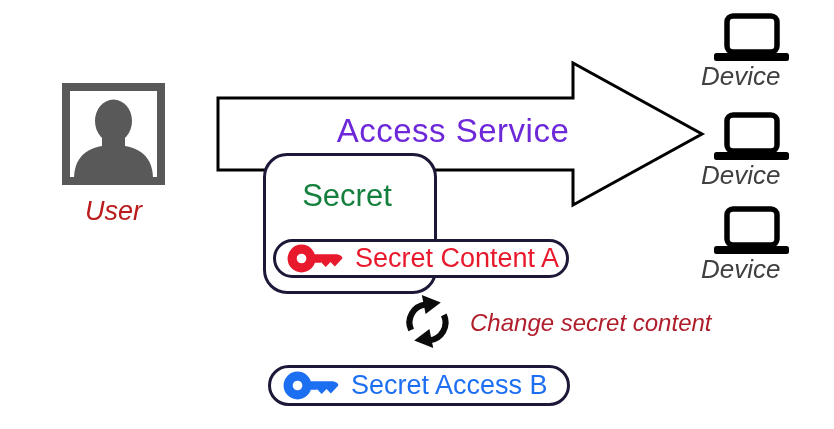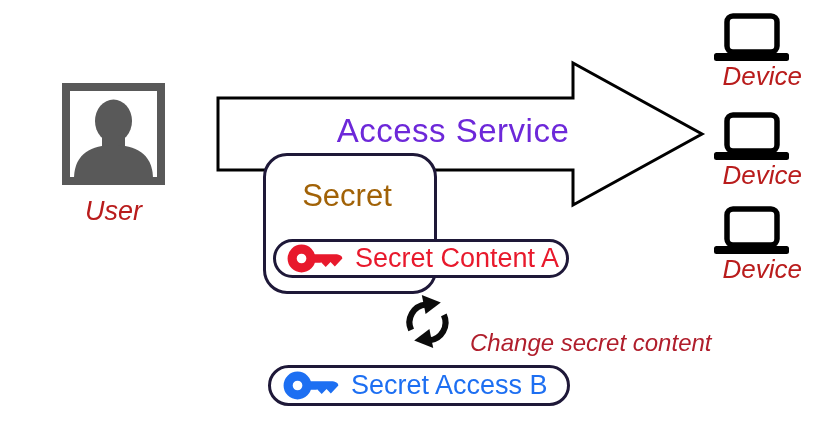--- a/index.html
+++ b/index.html
@@ -16,41 +16,41 @@
 
   
   #arrow-svg{left:216px;top:60px;z-index:1;}
   #access-label{left:322px;top:112px;width:262px;text-align:center;
     font-size:33px;color:#6d28d9;z-index:2;letter-spacing:.5px;}
 
   
   #secret-box{left:263px;top:153px;width:168px;height:135px;background:#fff;
     border:3.5px solid var(--navy);border-radius:24px;z-index:3;}
   #secret-title{left:263px;top:178px;width:168px;text-align:center;
-    font-size:31px;color:#a16207;z-index:3;}
+    font-size:31px;color:#15803d;z-index:3;}
 
   
   .pill{display:flex;align-items:center;background:#fff;
     border:3px solid var(--navy);border-radius:22px;z-index:4;box-sizing:border-box;}
   #pill-a{left:273px;top:239px;width:296px;height:39px;padding-left:11px;}
   #pill-b{left:268px;top:365px;width:302px;height:41px;padding-left:12px;border-width:3.5px;}
   .pill .key-wrap{flex:0 0 auto;width:57px;height:29px;}
   .pill .pill-label{font-size:27px;margin-left:11px;white-space:nowrap;text-align:right;}
   .red{color:var(--red);}
   .blue{color:var(--blue);}
 
   
   #cycle-icon{left:399px;top:291px;width:57px;height:61px;z-index:4;}
   #change-label{left:470px;top:309px;width:280px;font-size:24px;font-style:italic;
-    color:var(--dark-red);white-space:nowrap;margin-top:20px;}
+    color:var(--dark-red);white-space:nowrap;}
 
   
   .device-icon{left:713px;width:77px;height:49px;}
-  .device-label{left:701px;width:101px;text-align:right;font-size:26px;
-    font-style:italic;color:#b91c1c;}
+  .device-label{left:701px;width:101px;text-align:left;font-size:26px;
+    font-style:italic;color:#404040;}
   #dev1-icon{top:13px;}   #dev1-label{top:61px;}
   #dev2-icon{top:112px;}  #dev2-label{top:160px;}
   #dev3-icon{top:206px;}  #dev3-label{top:254px;}
 </style>
 </head>
 <body>
 
 <div id="stage">
 
   <svg id="user-icon" class="abs" viewBox="0 0 103 102" xmlns="http://www.w3.org/2000/svg">

